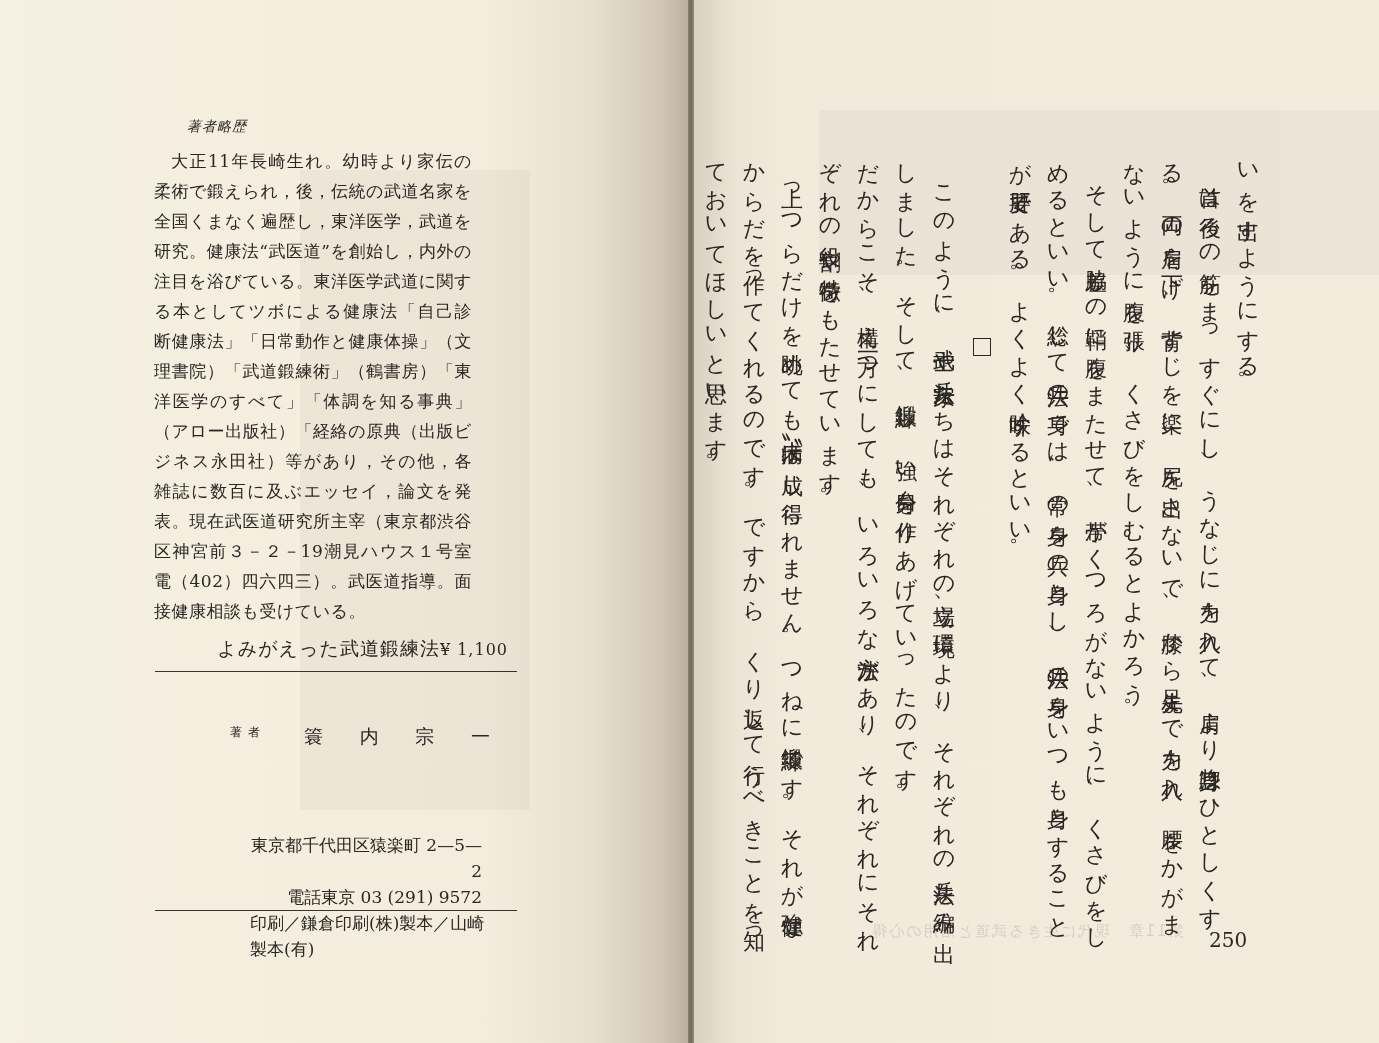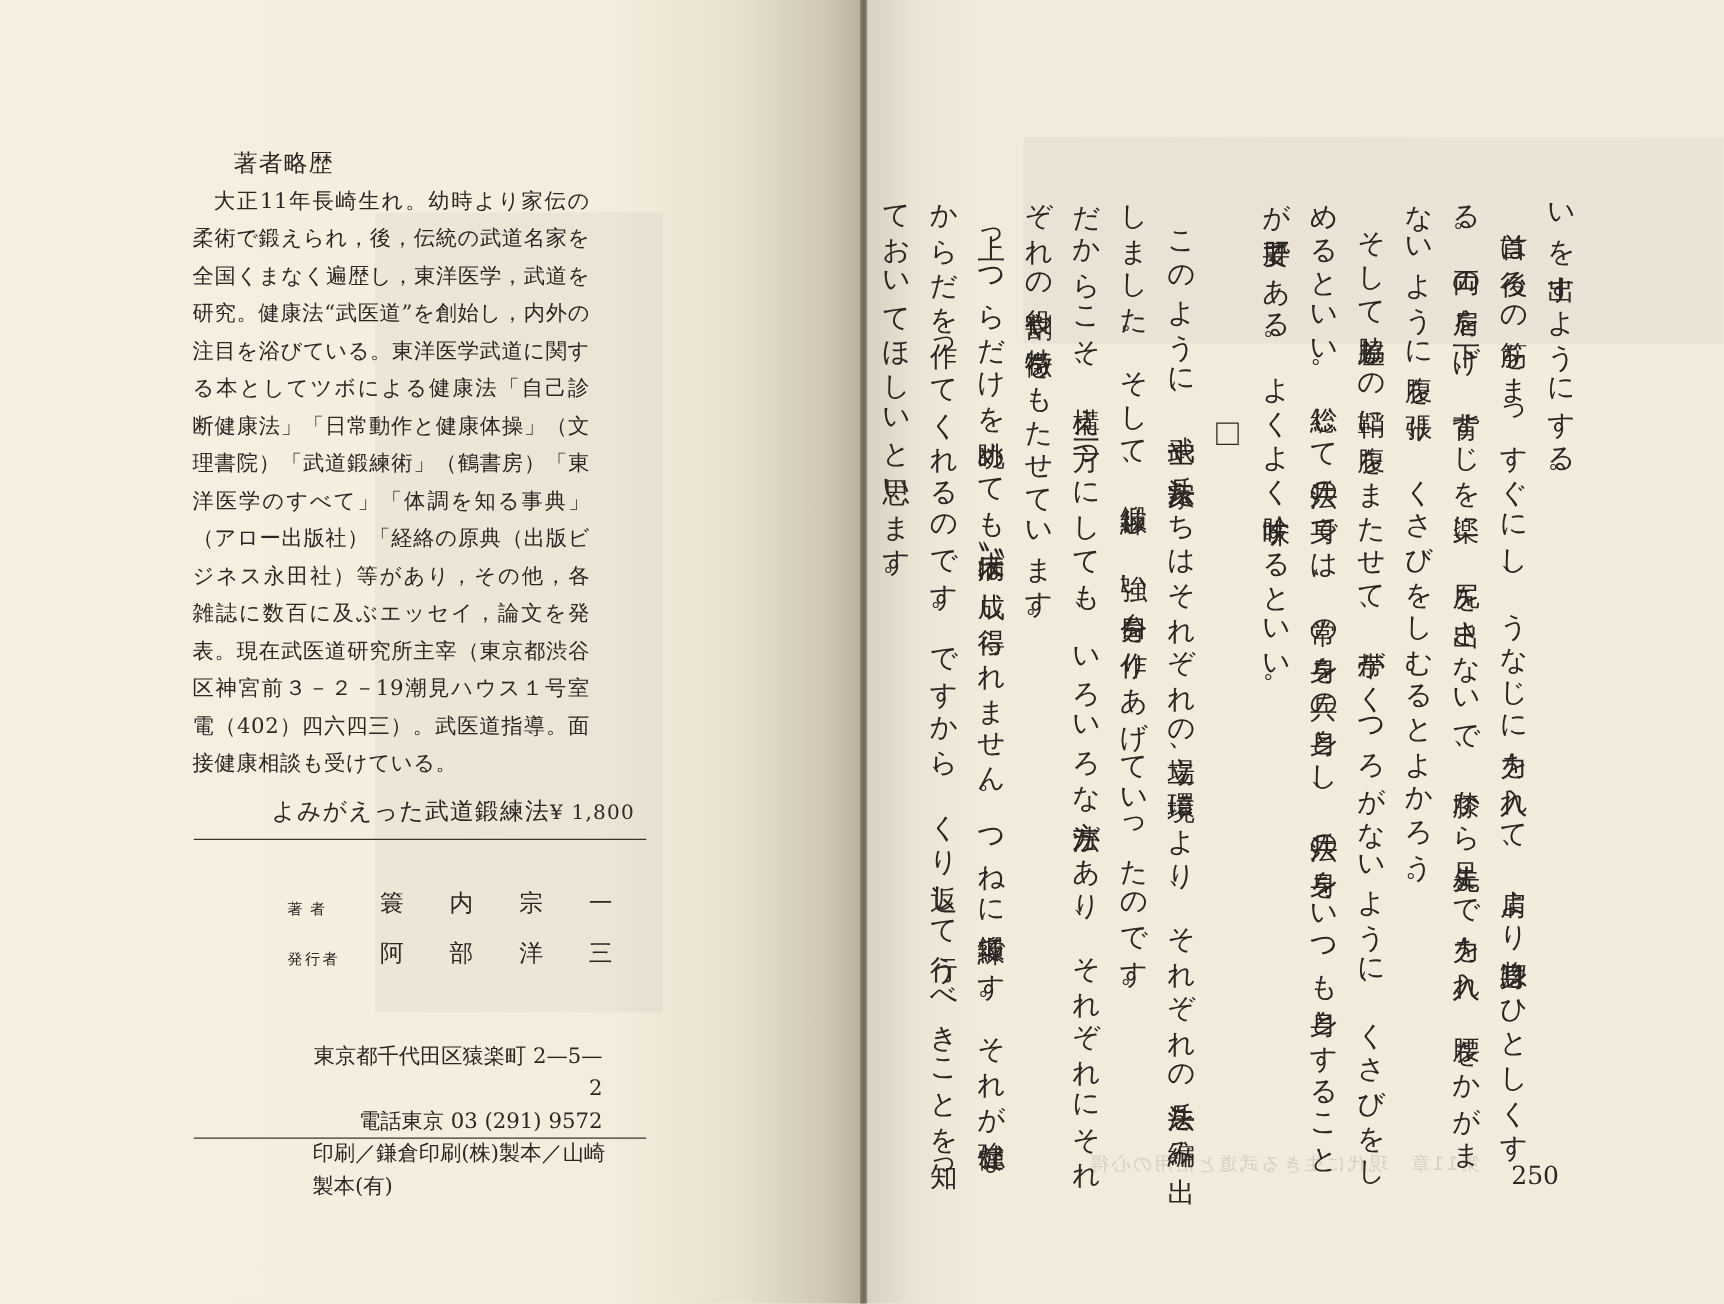--- a/index.html
+++ b/index.html
@@ -21,36 +21,36 @@
     }
     .page-right {
       position: absolute; left: 694px; top: 0; width: 685px; height: 1043px;
       background: linear-gradient(to right, #d8d0c0 0%, #ece5d6 6%, #f2ebdc 14%, #f3ecdd 100%);
     }
     .bleed { position: absolute; background: rgba(120,110,95,0.06); }
 
     
     .bio-heading {
       position: absolute; left: 187px; top: 118px;
-      font-size: 19px; letter-spacing: 1px; font-family: "DejaVu Sans", sans-serif;
+      font-size: 14px; letter-spacing: 1px; font-family: "DejaVu Sans", sans-serif; font-style: italic;
     }
     .bio-body {
       position: absolute; left: 154px; top: 146px; width: 318px;
       font-size: 17px; line-height: 30px; letter-spacing: 0.5px;
       text-indent: 1em; text-align: justify;
     }
     .title-row {
       position: absolute; left: 160px; top: 636px; width: 348px;
       display: flex; justify-content: flex-end; align-items: baseline;
     }
     .book-title { font-family: "DejaVu Sans", sans-serif; font-size: 19px; letter-spacing: 1px; }
     .price { font-size: 16px; letter-spacing: 1px; }
     .rule { position: absolute; left: 155px; height: 1px; background: #3a342d; width: 362px; }
     .credits { position: absolute; left: 230px; top: 696px; width: 260px; }
-    .credit-row { display: flex; align-items: flex-end; height: 40px; }
+    .credit-row { display: flex; align-items: flex-start; height: 40px; margin-top: 28px; }
     .credit-label { width: 60px; font-size: 12px; letter-spacing: 6px; font-family: "DejaVu Sans", sans-serif; }
     .credit-value {
       flex: 1; display: flex; justify-content: space-between;
       font-size: 19px; padding-left: 14px; letter-spacing: 0;
     }
     .imprint { position: absolute; left: 250px; top: 832px; width: 232px; text-align: right; font-size: 17px; line-height: 26px; }
     .imprint .print-line { text-align: left; }
 
     
     .vtext {
@@ -76,41 +76,32 @@
 
 <div class="spread">
   <div class="page-left">
     <div class="bleed" style="left:300px;top:170px;width:230px;height:640px;"></div>
 
     <div class="bio-heading">著者略歴</div>
     <div class="bio-body">大正11年長崎生れ。幼時より家伝の柔術で鍛えられ，後，伝統の武道名家を全国くまなく遍歴し，東洋医学，武道を研究。健康法“武医道”を創始し，内外の注目を浴びている。東洋医学武道に関する本としてツボによる健康法「自己診断健康法」「日常動作と健康体操」（文理書院）「武道鍛練術」（鶴書房）「東洋医学のすべて」「体調を知る事典」（アロー出版社）「経絡の原典（出版ビジネス永田社）等があり，その他，各雑誌に数百に及ぶエッセイ，論文を発表。現在武医道研究所主宰（東京都渋谷区神宮前３－２－19潮見ハウス１号室　電（402）四六四三）。武医道指導。面接健康相談も受けている。</div>
 
     <div class="title-row">
       <span class="book-title">よみがえった武道鍛練法</span>
-      <span class="price">¥ 1,800</span>
+      <span class="price">¥ 1,100</span>
     </div>
     <div class="rule" style="top:671px;"></div>
 
     <div class="credits">
       <div class="credit-row">
         <span class="credit-label">著者</span>
         <span class="credit-value">
           <span>簑</span>
           <span>内</span>
           <span>宗</span>
           <span>一</span>
-        </span>
-      </div>
-      <div class="credit-row">
-        <span class="credit-label" style="letter-spacing:2px;">発行者</span>
-        <span class="credit-value">
-          <span>阿</span>
-          <span>部</span>
-          <span>洋</span>
-          <span>三</span>
         </span>
       </div>
     </div>
 
     <div class="imprint">
       <div>東京都千代田区猿楽町 2—5—2</div>
       <div>電話東京 03 (291) 9572</div>
       <div class="print-line" style="margin-right:-10px;">印刷／鎌倉印刷(株)製本／山崎製本(有)</div>
     </div>
     <div class="rule" style="top:910px;"></div>

